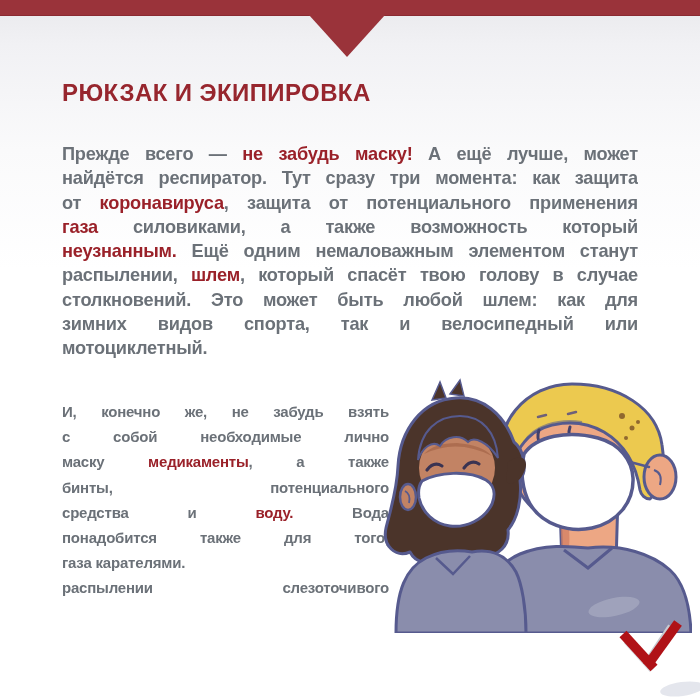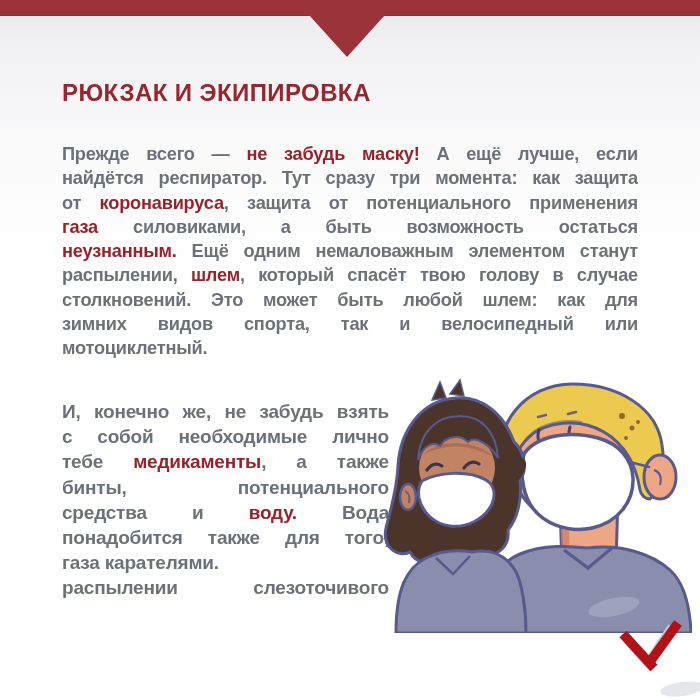--- a/index.html
+++ b/index.html
@@ -14,55 +14,55 @@
     background:linear-gradient(180deg,#e9e9ec 0px,#f1f1f4 45px,#fafafb 150px,#ffffff 270px);}
   .top-bar{position:absolute;top:0;left:0;right:0;height:15px;background:var(--bar);
     border-bottom:1px solid var(--bar-edge);}
   .tri{position:absolute;top:15px;left:309px;width:0;height:0;
     border-left:38px solid transparent;border-right:38px solid transparent;
     border-top:42px solid var(--bar);}
   h1.title{position:absolute;left:62px;top:81px;margin:0;font-size:24px;line-height:1;
     font-weight:bold;color:var(--title);letter-spacing:0.4px;}
   .para{position:absolute;font-weight:bold;color:var(--text);}
   .p1{left:62px;top:142px;width:576px;font-size:18.2px;line-height:24.3px;}
-  .p2{left:62px;top:399px;width:327px;font-size:19px;line-height:25.2px;}
+  .p2{left:62px;top:399px;width:327px;font-size:15px;line-height:25.2px;}
   .tline{text-align:justify;text-align-last:justify;letter-spacing:-0.2px;overflow:hidden;}
   .tline.tlast{text-align-last:left;}
   .hl{color:var(--highlight);}
   .illustration{position:absolute;left:372px;top:378px;width:320px;height:255px;}
   .checkmark{position:absolute;left:588px;top:595px;width:112px;height:100px;}
   .smudge2{position:absolute;left:660px;top:682px;width:44px;height:14px;background:var(--smudge);
     opacity:.35;border-radius:50%;transform:rotate(-8deg);}
 </style>
 </head>
 <body>
 
 <div class="page">
 
   <div class="top-bar"></div>
   <div class="tri"></div>
 
   <h1 class="title">РЮКЗАК И ЭКИПИРОВКА</h1>
 
   <div class="para p1">
-      <div class="tline"><span>Прежде всего — </span><span class="hl">не забудь маску!</span><span> А ещё лучше, если</span></div>
+      <div class="tline"><span>Прежде всего — </span><span class="hl">не забудь маску!</span><span> А ещё лучше, может</span></div>
       <div class="tline"><span>найдётся респиратор. Тут сразу три момента: как защита</span></div>
       <div class="tline"><span>от </span><span class="hl">коронавируса</span><span>, защита от потенциального применения</span></div>
-      <div class="tline"><span class="hl">газа</span><span> силовиками, а быть возможность остаться</span></div>
+      <div class="tline"><span class="hl">газа</span><span> силовиками, а также возможность который</span></div>
       <div class="tline"><span class="hl">неузнанным.</span><span> Ещё одним немаловажным элементом станут</span></div>
       <div class="tline"><span>распылении, </span><span class="hl">шлем</span><span>, который спасёт твою голову в случае</span></div>
       <div class="tline"><span>столкновений. Это может быть любой шлем: как для</span></div>
       <div class="tline"><span>зимних видов спорта, так и велосипедный или</span></div>
       <div class="tline tlast"><span>мотоциклетный.</span></div>
     </div>
 
   <div class="para p2">
       <div class="tline"><span>И, конечно же, не забудь взять</span></div>
       <div class="tline"><span>с собой необходимые лично</span></div>
-      <div class="tline"><span>тебе </span><span class="hl">медикаменты</span><span>, а также</span></div>
+      <div class="tline"><span>маску </span><span class="hl">медикаменты</span><span>, а также</span></div>
       <div class="tline"><span>бинты, потенциального</span></div>
       <div class="tline"><span>средства и </span><span class="hl">воду.</span><span> Вода</span></div>
       <div class="tline"><span>понадобится также для того,</span></div>
       <div class="tline tlast"><span>газа карателями.</span></div>
       <div class="tline"><span>распылении слезоточивого</span></div>
     </div>
 
   <svg class="illustration" viewBox="0 0 320 255" aria-hidden="true">
 
     <g>

